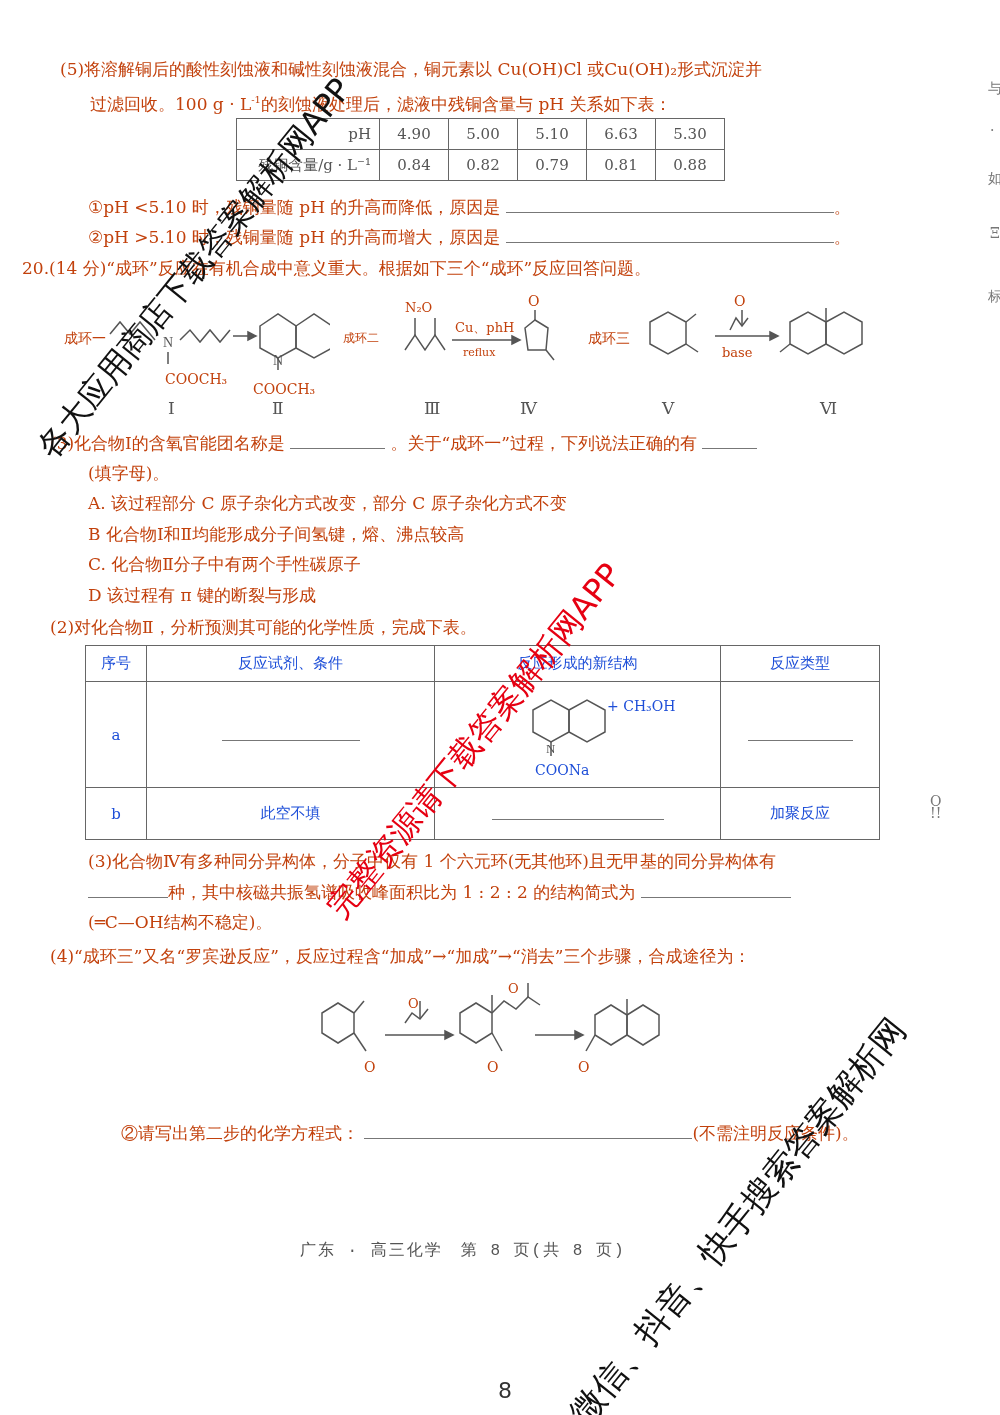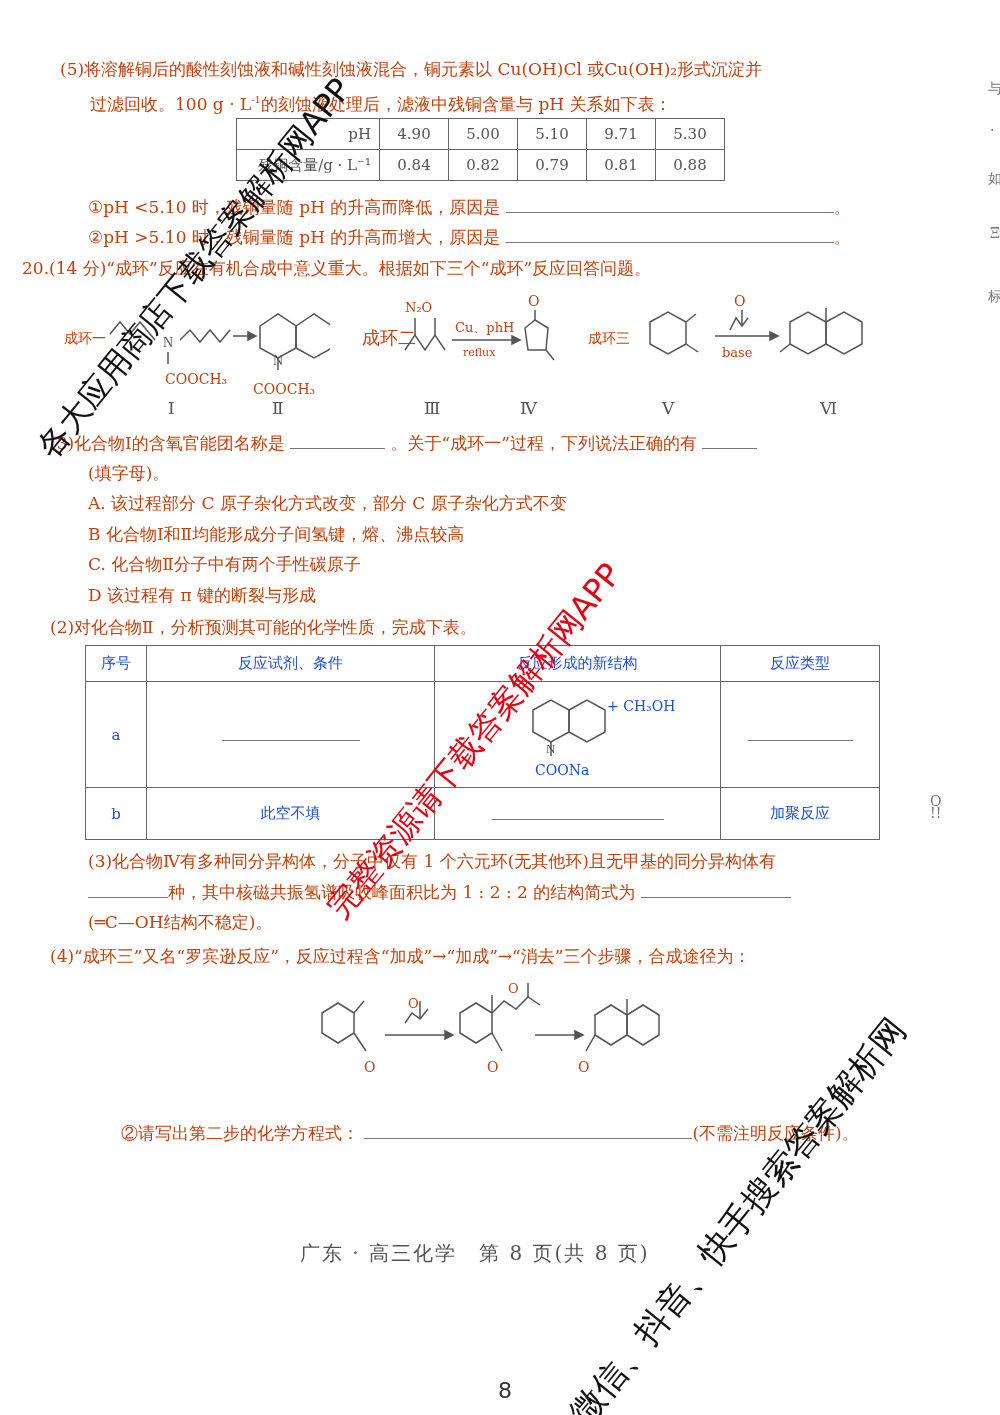--- a/index.html
+++ b/index.html
@@ -27,42 +27,42 @@
     }
     table.q2 td { border: 1.5px solid #666; text-align: center; }
     .wm-black {
       position: absolute; color: #111; font-family: "DejaVu Sans", sans-serif;
       transform-origin: left top; white-space: nowrap;
     }
     .wm-red {
       position: absolute; color: #e60012; font-family: "DejaVu Sans", sans-serif;
       transform-origin: left top; white-space: nowrap;
     }
-    .footer { position: absolute; left: 300px; top: 1240px; font-size: 20px; color: #555; letter-spacing: 2px; }
+    .footer { position: absolute; left: 300px; top: 1240px; font-size: 16px; color: #555; letter-spacing: 2px; font-family: Liberation Mono, monospace; }
     .pagenum { position: absolute; left: 498px; top: 1378px; font-family: "DejaVu Sans", sans-serif; font-size: 22px; color: #333; }
     .edge { position: absolute; font-size: 14px; color: #777; }
   </style>
 </head>
 <body>
 
 <div class="page">
 
   <div class="line" style="left:60px; top:58px;">(5)将溶解铜后的酸性刻蚀液和碱性刻蚀液混合，铜元素以 Cu(OH)Cl 或Cu(OH)₂形式沉淀并</div>
   <div class="line" style="left:90px; top:89px;">
     <span>过滤回收。100 g · L</span><sup>-1</sup><span>的刻蚀液处理后，滤液中残铜含量与 pH 关系如下表：</span>
   </div>
 
   <table class="data5">
     <tbody>
         <tr>
       <td class="head">pH</td>
       <td class="v">4.90</td>
       <td class="v">5.00</td>
       <td class="v">5.10</td>
-      <td class="v">9.71</td>
+      <td class="v">6.63</td>
       <td class="v">5.30</td>
     </tr>
     <tr>
       <td class="head">残铜含量/g · L⁻¹</td>
       <td class="v">0.84</td>
       <td class="v">0.82</td>
       <td class="v">0.79</td>
       <td class="v">0.81</td>
       <td class="v">0.88</td>
     </tr>
@@ -94,21 +94,21 @@
       <polygon points="160,26 178,14 196,26 196,48 178,58 160,48"></polygon>
       <polygon points="196,26 214,14 232,26 232,48 214,58 196,48"></polygon>
       <line x1="178" y1="58" x2="178" y2="70"></line>
     </g>
     <text x="63" y="47" font-size="14" fill="#555" font-family="Liberation Serif, serif">N</text>
     <text x="173" y="65" font-size="14" fill="#555" font-family="Liberation Serif, serif">N</text>
   </svg>
   <div class="line" style="left:165px; top:368px; font-size:14px;">COOCH₃</div>
   <div class="line" style="left:253px; top:378px; font-size:14px;">COOCH₃</div>
 
-  <div class="line" style="left:362px; top:327px; font-size:18px;">成环二</div>
+  <div class="line" style="left:343px; top:327px; font-size:12px;">成环二</div>
   <div class="line" style="left:405px; top:297px; font-size:13px;">N₂O</div>
   <svg class="struct" style="left:400px; top:310px;" width="160" height="60">
     <g stroke="#555" stroke-width="1.5" fill="none">
       <polyline points="5,40 15,25 25,40 35,25 45,40"></polyline>
       <line x1="15" y1="25" x2="15" y2="8"></line>
       <line x1="35" y1="25" x2="35" y2="8"></line>
       <line x1="52" y1="30" x2="112" y2="30"></line>
       <polygon points="112,26 120,30 112,34" fill="#555"></polygon>
       <polygon points="125,18 135,10 148,18 146,40 128,40"></polygon>
       <line x1="146" y1="40" x2="154" y2="50"></line>

